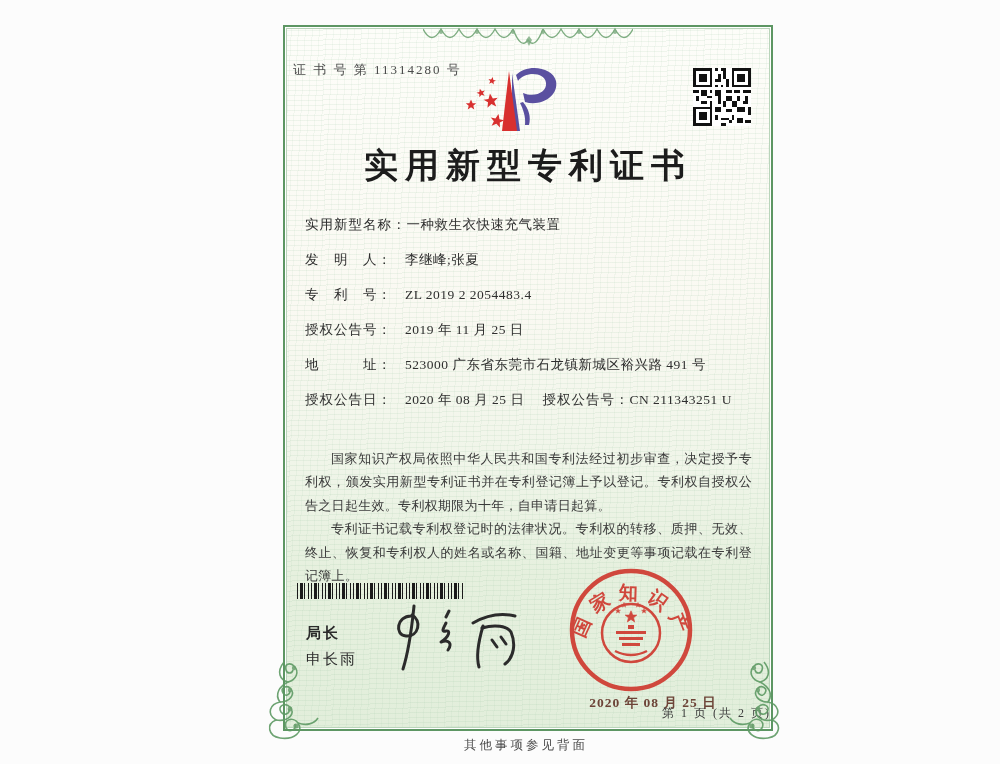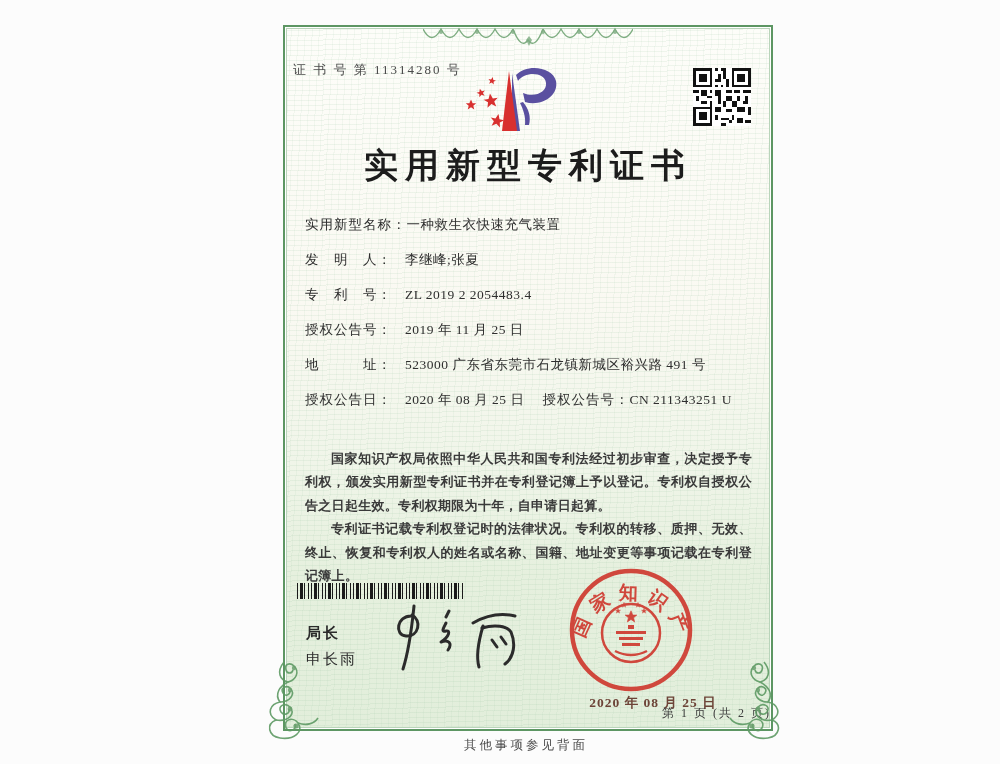--- a/index.html
+++ b/index.html
@@ -25,21 +25,21 @@
     position:absolute;left:0;top:116px;width:100%;text-align:center;
     font-size:34px;font-weight:700;letter-spacing:7px;color:#1c1c1c;
   }
   .fields{position:absolute;left:20px;top:188px;width:450px;font-size:13.5px;color:#2f2f2f;}
   .field-row{display:flex;line-height:20px;margin-bottom:15px;white-space:nowrap;}
   .field-label{flex:0 0 100px;letter-spacing:1px;}
   .field-value{letter-spacing:0.5px;}
   .field-label2{margin-left:18px;letter-spacing:1px;}
   .paragraphs{
     position:absolute;left:20px;top:420px;width:447px;
-    font-size:13px;line-height:1.8;color:#3a3a3a;letter-spacing:0.3px;text-align:justify;font-weight:bold;
+    font-size:13px;line-height:1.8;color:#3a3a3a;letter-spacing:0.3px;text-align:justify;
   }
   .paragraphs p{margin:0;text-indent:2em;}
   .barcode{
     position:absolute;left:12px;top:556px;width:168px;height:16px;
     background:repeating-linear-gradient(90deg,
       #1a1a1a 0 1px, transparent 1px 3px,
       #1a1a1a 3px 6px, transparent 6px 7px,
       #1a1a1a 7px 8px, transparent 8px 11px,
       #1a1a1a 11px 12px, transparent 12px 14px);
   }

